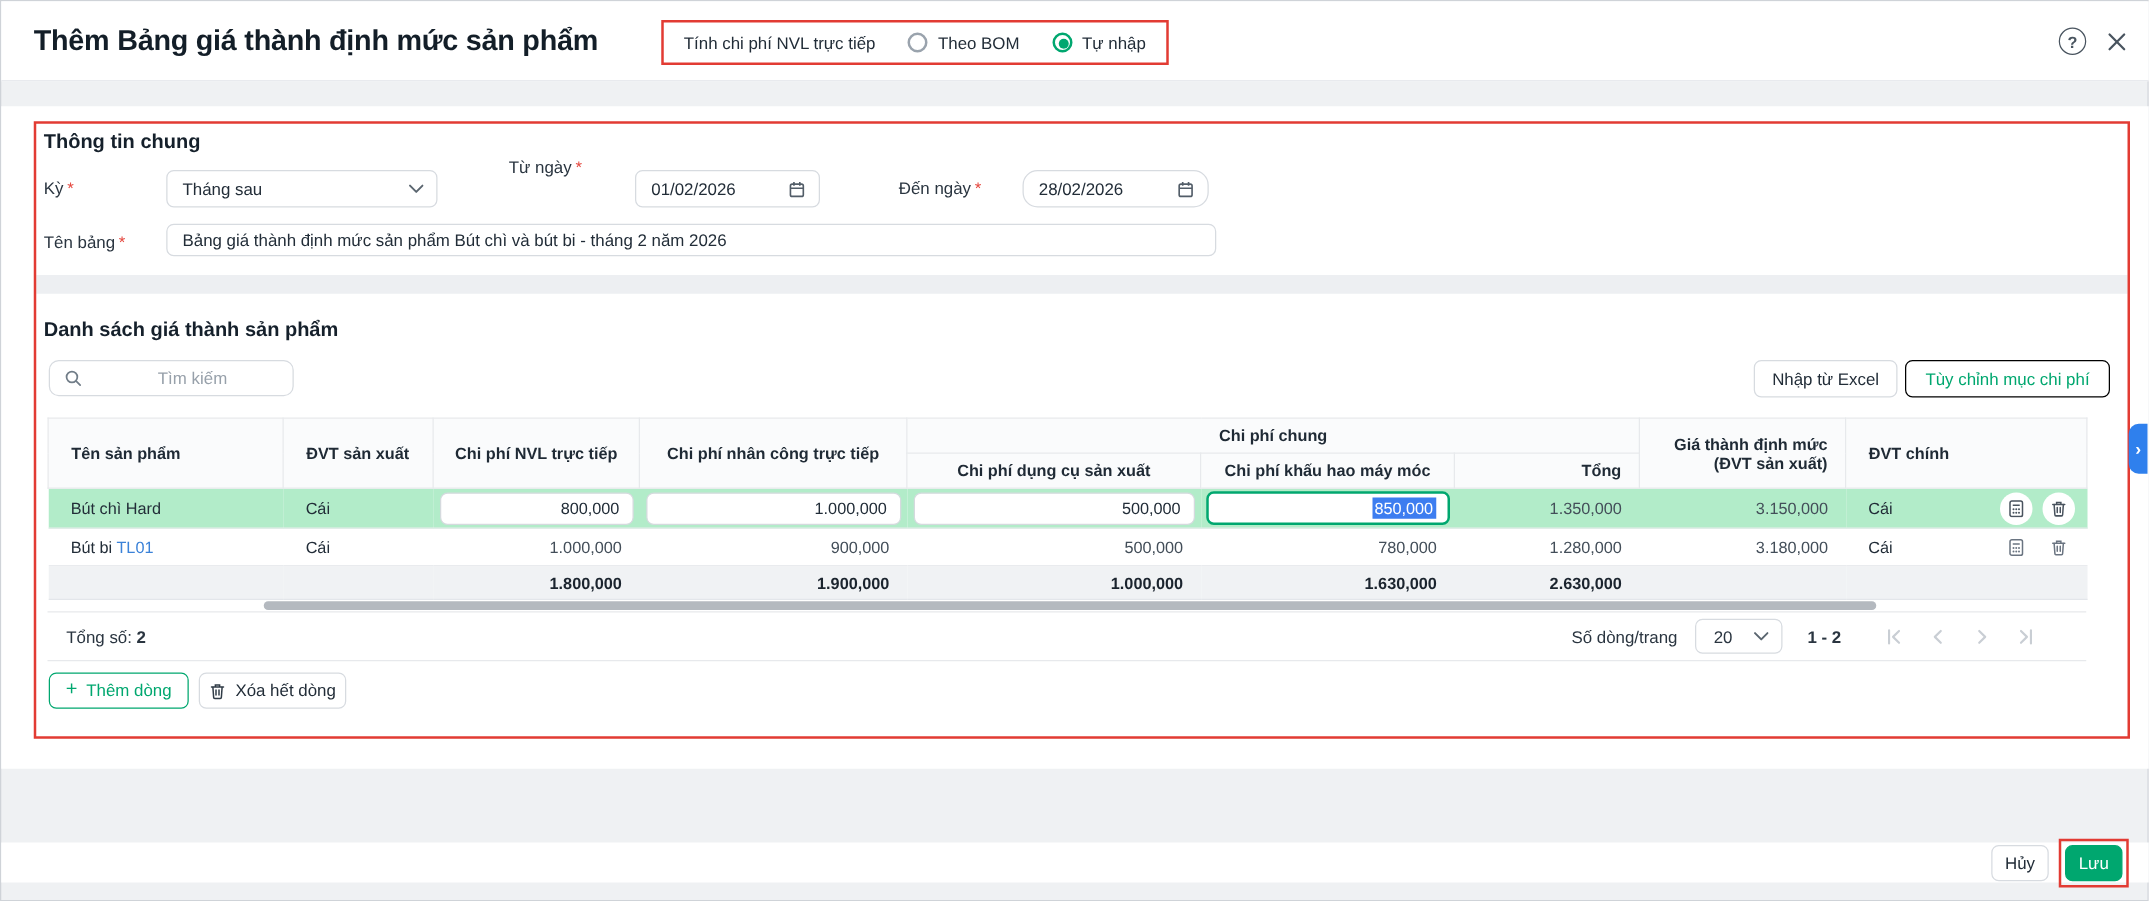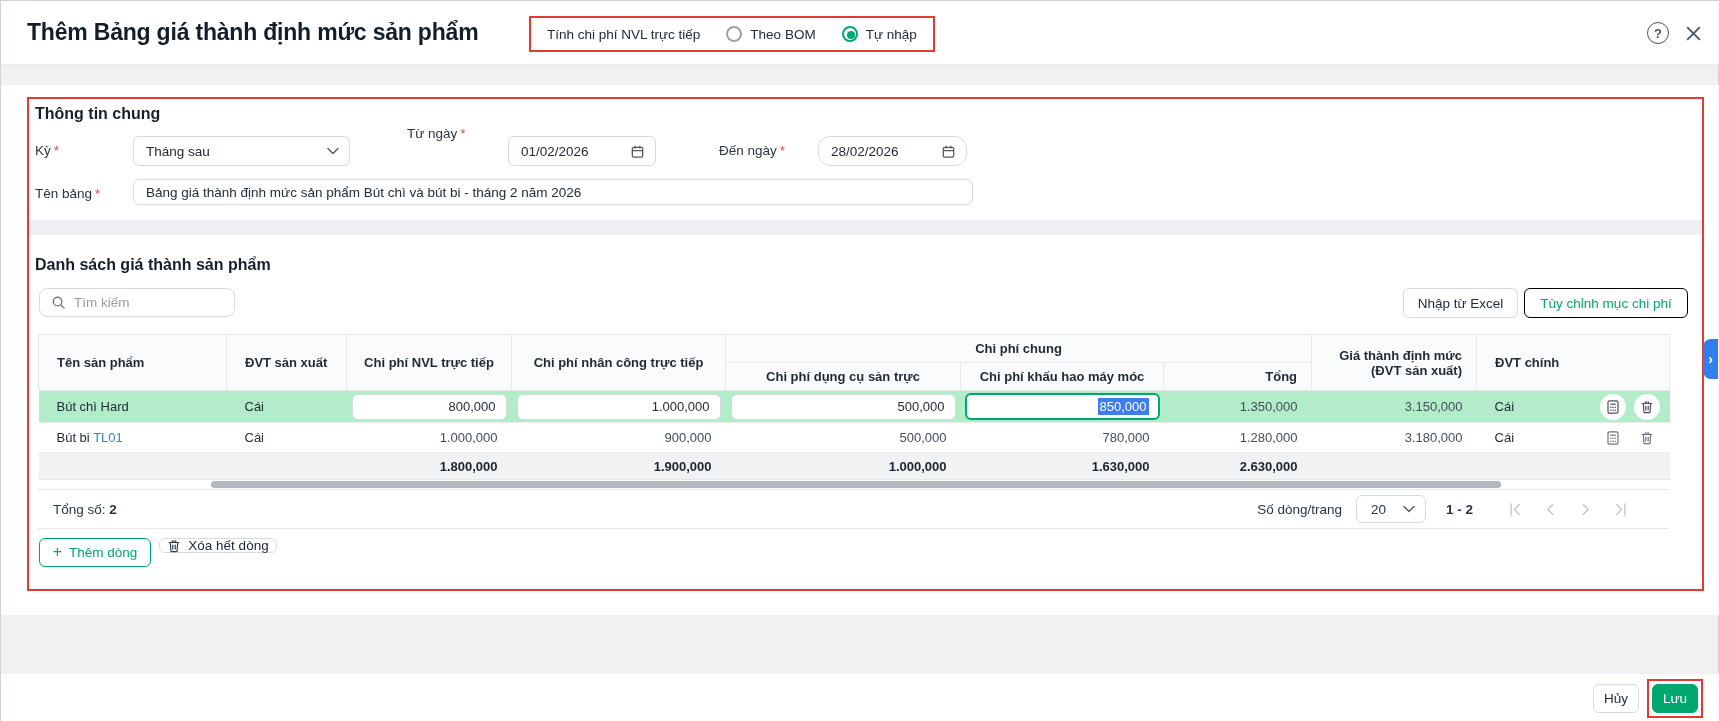--- a/index.html
+++ b/index.html
@@ -15,42 +15,42 @@
   .radio-opt { display:flex; align-items:center; gap:8px; cursor:pointer; font-size:13.5px; color:#222d38; }
   .rb { width:16px; height:16px; border-radius:50%; border:2px solid #9aa3ad; background:#fff; display:inline-block; position:relative; }
   .rb.checked { border-color:#00a76f; }
   .rb.checked::after { content:""; position:absolute; left:3px; top:3px; width:8px; height:8px; border-radius:50%; background:#00a76f; }
   .tb-icons { position:absolute; right:18px; top:0; height:64px; display:flex; align-items:center; gap:16px; }
   .help-btn { width:22px; height:22px; border:1.6px solid #49545f; border-radius:50%; color:#49545f; font-size:13px; font-weight:700; display:flex; align-items:center; justify-content:center; cursor:pointer; }
   .close-btn { cursor:pointer; display:flex; }
 
   
   .body-panel { position:absolute; left:0; top:84px; width:1719px; height:530px; background:#fff; }
-  .footer-panel { position:absolute; left:0; top:673px; width:1719px; height:48px; background:#fff; display:flex; align-items:center; justify-content:flex-end; padding-right:17px; gap:8px; }
+  .footer-panel { position:absolute; left:0; top:673px; width:1719px; height:32px; background:#fff; display:flex; align-items:center; justify-content:flex-end; padding-right:17px; gap:8px; }
 
   
   .anno-main { position:absolute; left:26px; top:96px; width:1677px; height:494px; border:2px solid #e23b33; pointer-events:none; z-index:40; }
   .anno-save { border:2px solid #e23b33; padding:3px; display:flex; }
 
   
   .side-tab { position:absolute; right:0; top:338px; width:15px; height:40px; background:#2f80ed; border-radius:8px 0 0 8px; color:#fff; display:flex; align-items:center; justify-content:center; font-size:14px; font-weight:700; cursor:pointer; z-index:45; }
 
   
   .section-title { position:absolute; left:34px; font-size:16px; font-weight:700; color:#15202b; }
   .lbl { position:absolute; font-size:13.5px; color:#2a3540; line-height:30px; white-space:nowrap; }
   .req { color:#e5483f; margin-left:3px; }
   .ctl { position:absolute; height:30px; border:1px solid #d7dbe0; border-radius:6px; background:#fff; display:flex; align-items:center; font-size:13.5px; color:#222d38; }
   .ctl .val { padding-left:12px; flex:1; text-align:left; }
   .ctl .tail { margin-right:10px; display:flex; align-items:center; }
   input.txt { position:absolute; height:26px; border:1px solid #d7dbe0; border-radius:6px; background:#fff; font-size:13.5px; color:#222d38; padding:0 12px; font-family:"Liberation Sans",sans-serif; outline:none; }
   .divider { position:absolute; left:28px; top:135px; width:1673px; height:15px; background:#edeff2; }
 
   
   .search-box { position:absolute; left:38px; top:203px; width:196px; height:29px; border:1px solid #d7dbe0; border-radius:8px; background:#fff; display:flex; align-items:center; padding-left:11px; gap:8px; }
-  .search-box input { border:none; outline:none; flex:1; font-size:13.5px; font-family:"Liberation Sans",sans-serif; color:#222d38; min-width:0; background:transparent; }
+  .search-box input { border:none; outline:none; flex:1; font-size:13.5px; font-family:"Liberation Sans",sans-serif; color:#222d38; min-width:0; background:transparent;text-align:center; }
   .search-box input::placeholder { color:#97a0aa; }
   .btn { display:flex; align-items:center; justify-content:center; gap:7px; border-radius:6px; font-size:13.5px; cursor:pointer; background:#fff; border:1px solid #d7dbe0; color:#222d38; font-family:"Liberation Sans",sans-serif; }
   .btn-excel { position:absolute; left:1402px; top:203px; width:115px; height:30px; }
   .btn-customize { position:absolute; left:1523px; top:203px; width:164px; height:30px; border:1px solid #000000; color:#00a76f; }
 
   
   .table-wrap { position:absolute; left:37px; top:249px; width:1631px; }
   table { border-collapse:collapse; table-layout:fixed; width:1631px; font-size:13px; }
   thead th { background:#fafbfc; border:1px solid #e7e9ec; font-weight:700; color:#1f2a35; height:28px; padding:0 14px; }
   th.al { text-align:left; padding-left:18px; }
@@ -81,21 +81,21 @@
   .pagebar { height:40px; border-top:1px solid #e7e9ec; border-bottom:1px solid #e7e9ec; background:#fff; display:flex; align-items:center; justify-content:space-between; padding:0 12px 0 15px; font-size:13.5px; color:#2a3540; }
   .pg-right { display:flex; align-items:center; }
   .select-sm { width:70px; height:28px; border:1px solid #d7dbe0; border-radius:6px; display:flex; align-items:center; justify-content:space-between; padding:0 10px 0 14px; margin-left:14px; cursor:pointer; }
   .pg-range { font-weight:700; margin:0 34px 0 20px; }
   .pager { display:flex; gap:18px; align-items:center; padding-right:28px; }
   .pager span { display:flex; cursor:default; }
 
   
   .btn-addrow { position:absolute; left:38px; top:453px; width:112px; height:29px; border:1px solid #00a76f; color:#00a76f; font-weight:400; }
   .btn-addrow .plus { font-size:16px; font-weight:400; margin-top:-2px; }
-  .btn-delall { position:absolute; left:158px; top:453px; width:118px; height:15px; }
+  .btn-delall { position:absolute; left:158px; top:453px; width:118px; height:29px; }
 
   .btn-cancel { width:46px; height:29px; }
   .btn-save { width:46px; height:29px; background:#00a76f; border:1px solid #00a76f; color:#fff; }
 </style>
 </head>
 <body>
 
 <div class="screen">
 
   <header class="titlebar">
@@ -198,21 +198,21 @@
             <th rowspan="2" class="ac">Chi phí NVL trực tiếp</th>
             <th rowspan="2" class="ac">Chi phí nhân công trực tiếp</th>
             <th colspan="3" class="ac">Chi phí chung</th>
             <th rowspan="2" class="ar">
               <div>Giá thành định mức</div>
               <div>(ĐVT sản xuất)</div>
             </th>
             <th rowspan="2" class="al">ĐVT chính</th>
           </tr>
           <tr>
-            <th class="ac">Chi phí dụng cụ sản trực</th>
+            <th class="ac">Chi phí dụng cụ sản xuất</th>
             <th class="ac">Chi phí khấu hao máy móc</th>
             <th class="ar">Tổng</th>
           </tr>
         </thead>
         <tbody>
           <tr class="hl">
             <td class="name">Bút chì Hard</td>
             <td class="uomc">Cái</td>
             <td>
                 <input class="num-input" value="800,000" style="">

